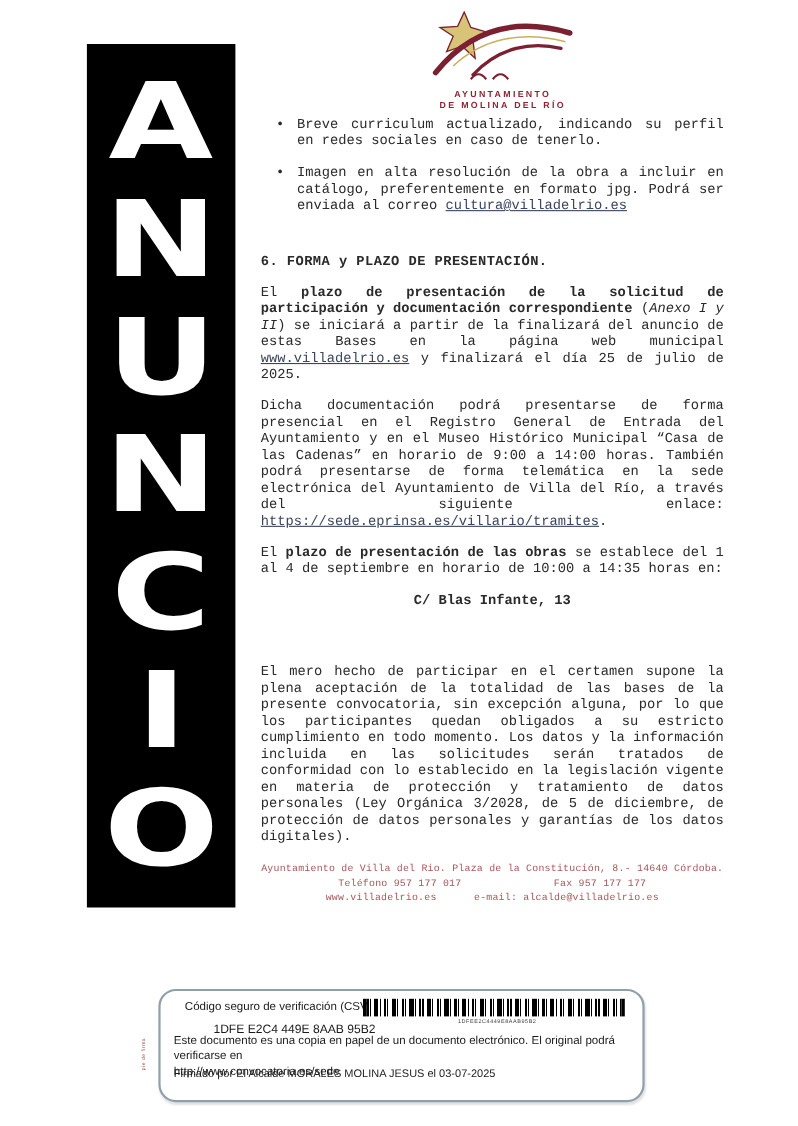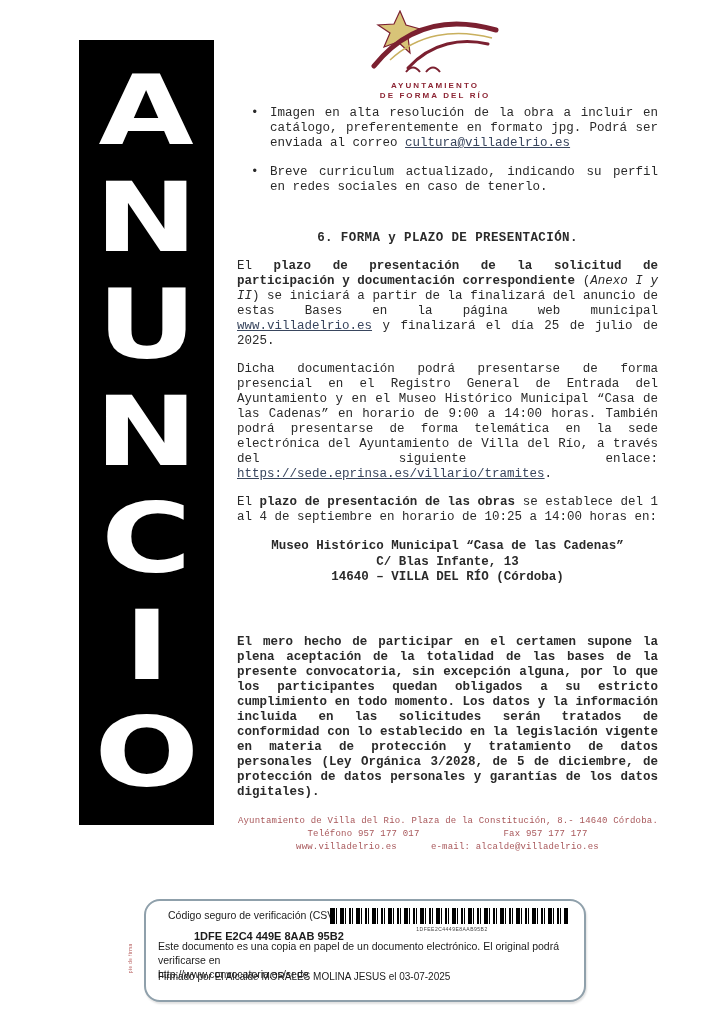--- a/index.html
+++ b/index.html
@@ -16,63 +16,63 @@
     align-items:center; justify-content:center;
   }
   .banner span{
     color:#fff; font-family:"DejaVu Sans","Liberation Sans",sans-serif;
     font-weight:bold; font-size:96px; line-height:107px;
     transform:scaleX(1.28); display:block;
   }
 
   
   .logo{
-    position:absolute; left:365px; top:10px; width:140px; text-align:center;
+    position:absolute; left:387px; top:10px; width:140px; text-align:center;
   }
   .logo-text{
     font-family:"Liberation Sans",sans-serif; font-weight:bold;
     font-size:8px; line-height:9.5px; letter-spacing:2.1px;
     color:#8c2433; white-space:nowrap;
   }
 
   
   .col{
     position:absolute; left:237px; top:106px; width:421px;
     font-size:12.5px; line-height:15px; color:#2a2a2a; text-align:justify;
   }
   .col p{margin:0 0 13px 0;}
   ul.bul{list-style:none; margin:0 0 0 0; padding:0;}
   ul.bul li{position:relative; padding-left:33px; margin-bottom:14px;}
   ul.bul li::before{content:"•"; position:absolute; left:14px; top:0;}
-  .hd{font-weight:bold; margin:36px 0 13px 0; text-align:center; letter-spacing:.4px;}
+  .hd{font-weight:bold; margin:36px 0 13px 0; text-align:left; letter-spacing:.4px;}
   .b{font-weight:bold;}
   .i{font-style:italic;}
   .lnk{text-decoration:underline; color:#39465e; cursor:pointer;}
   .addr{
     text-align:center; font-weight:bold; margin:14px 0 0 0; line-height:15.5px;
   }
-  .p4{margin-top:49px !important;font-weight:bold;}
+  .p4{margin-top:49px !important;}
 
   
   .contact{
-    margin-top:15px; text-align:right; color:#a8575a;
+    margin-top:15px; text-align:center; color:#a8575a;
     font-size:9px; line-height:13px; letter-spacing:.2px;
   }
   .contact .row2{display:flex; justify-content:center; gap:84px;}
   .contact .row3{display:flex; justify-content:center; gap:34px;}
 
   
   .vbox{
     position:absolute; left:144px; top:899px; width:438px; height:99px;
     border:2px solid #8fa0ab; border-radius:16px; background:#fff;
     font-family:"Liberation Sans","DejaVu Sans",sans-serif; color:#1b1b1b;
     box-shadow:1px 2px 2px rgba(0,0,0,.12);
   }
   .csv-label{position:absolute; left:22px; top:8px; font-size:10.5px;}
-  .csv-code{position:absolute; left:48px; top:29px; font-size:11px; font-weight:bold;}
+  .csv-code{position:absolute; left:48px; top:29px; font-size:11px; font-weight:normal;}
   .barcode{
     position:absolute; right:16px; top:7px; width:232px; height:16px;
     background:repeating-linear-gradient(90deg,
       #000 0,#000 2px,#fff 2px,#fff 3px,#000 3px,#000 4px,#fff 4px,#fff 7px,
       #000 7px,#000 11px,#fff 11px,#fff 12px,#000 12px,#000 13px,#fff 13px,#fff 16px);
     border-left:3px solid #000; border-right:3px solid #000;
   }
   .barcode-caption{
     position:absolute; right:16px; top:25px; width:232px; text-align:center;
     font-size:5px; color:#444; letter-spacing:.5px;
@@ -104,52 +104,50 @@
 
   <div class="logo">
     <svg width="130" height="66" viewBox="0 0 130 66">
       <path d="M30 1 L36 15 L50 19 L38 27 L40 43 L28 32 L14 37 L20 23 L8 15 L24 14 Z" fill="#d8c478" stroke="#7b2030" stroke-width="1.2"></path>
       <path d="M4 56 C 36 16, 78 6, 126 20" fill="none" stroke="#7b2030" stroke-width="5" stroke-linecap="round"></path>
       <path d="M20 50 C 48 24, 84 18, 122 28" fill="none" stroke="#c9b05e" stroke-width="1.5"></path>
       <path d="M38 58 C 62 32, 92 28, 118 34" fill="none" stroke="#7b2030" stroke-width="3" stroke-linecap="round"></path>
       <path d="M36 62 q7 -9 14 0 M56 62 q7 -9 14 0" stroke="#7b2030" stroke-width="2" fill="none"></path>
     </svg>
     <div class="logo-text">AYUNTAMIENTO</div>
-    <div class="logo-text">DE FORMA DEL RÍO</div>
+    <div class="logo-text">DE MOLINA DEL RÍO</div>
   </div>
 
   <div class="col">
 
     <ul class="bul">
       <li>
-        <span>Imagen en alta resolución de la obra a incluir en catálogo, preferentemente en formato jpg. Podrá ser enviada al correo </span><span class="lnk">cultura@villadelrio.es</span>
+        <span>Breve curriculum actualizado, indicando su perfil en redes sociales en caso de tenerlo.</span>
       </li>
       <li>
-        <span>Breve curriculum actualizado, indicando su perfil en redes sociales en caso de tenerlo.</span>
+        <span>Imagen en alta resolución de la obra a incluir en catálogo, preferentemente en formato jpg. Podrá ser enviada al correo </span><span class="lnk">cultura@villadelrio.es</span>
       </li>
     </ul>
 
     <div class="hd">6. FORMA y PLAZO DE PRESENTACIÓN.</div>
 
     <p>
       <span>El </span><span class="b">plazo de presentación de la solicitud de participación y documentación correspondiente</span><span> (</span><span class="i">Anexo I y II</span><span>) se iniciará a partir de la finalizará del anuncio de estas Bases en la página web municipal </span><span class="lnk">www.villadelrio.es</span><span> y finalizará el día 25 de julio de 2025.</span>
     </p>
 
     <p>
       <span>Dicha documentación podrá presentarse de forma presencial en el Registro General de Entrada del Ayuntamiento y en el Museo Histórico Municipal “Casa de las Cadenas” en horario de 9:00 a 14:00 horas. También podrá presentarse de forma telemática en la sede electrónica del Ayuntamiento de Villa del Río, a través del siguiente enlace: </span><span class="lnk">https://sede.eprinsa.es/villario/tramites</span><span>.</span>
     </p>
 
     <p>
-      <span>El </span><span class="b">plazo de presentación de las obras</span><span> se establece del 1 al 4 de septiembre en horario de 10:25 a 14:00 horas en:</span>
+      <span>El </span><span class="b">plazo de presentación de las obras</span><span> se establece del 1 al 4 de septiembre en horario de 10:00 a 14:35 horas en:</span>
     </p>
 
     <div class="addr">
-      <div>Museo Histórico Municipal “Casa de las Cadenas”</div>
       <div>C/ Blas Infante, 13</div>
-      <div>14640 – VILLA DEL RÍO (Córdoba)</div>
     </div>
 
     <p class="p4">El mero hecho de participar en el certamen supone la plena aceptación de la totalidad de las bases de la presente convocatoria, sin excepción alguna, por lo que los participantes quedan obligados a su estricto cumplimiento en todo momento. Los datos y la información incluida en las solicitudes serán tratados de conformidad con lo establecido en la legislación vigente en materia de protección y tratamiento de datos personales (Ley Orgánica 3/2028, de 5 de diciembre, de protección de datos personales y garantías de los datos digitales).</p>
 
     <div class="contact">
       <div>Ayuntamiento de Villa del Rio. Plaza de la Constitución, 8.- 14640 Córdoba.</div>
       <div class="row2">
         <span>Teléfono 957 177 017</span>
         <span>Fax 957 177 177</span>
       </div>

